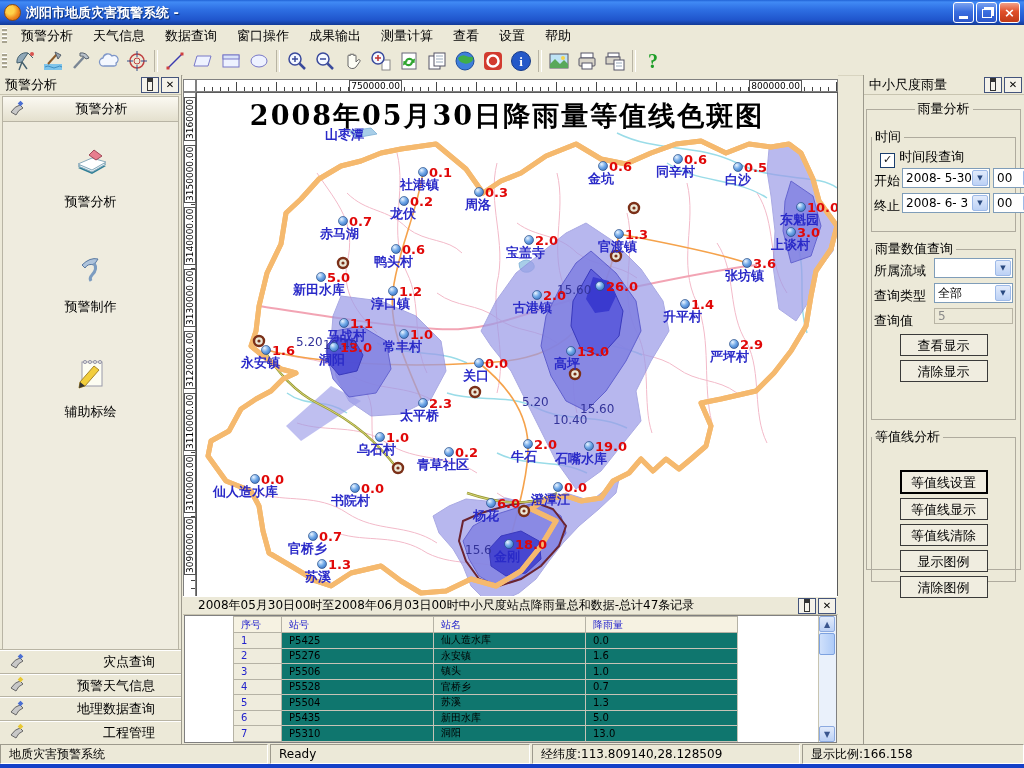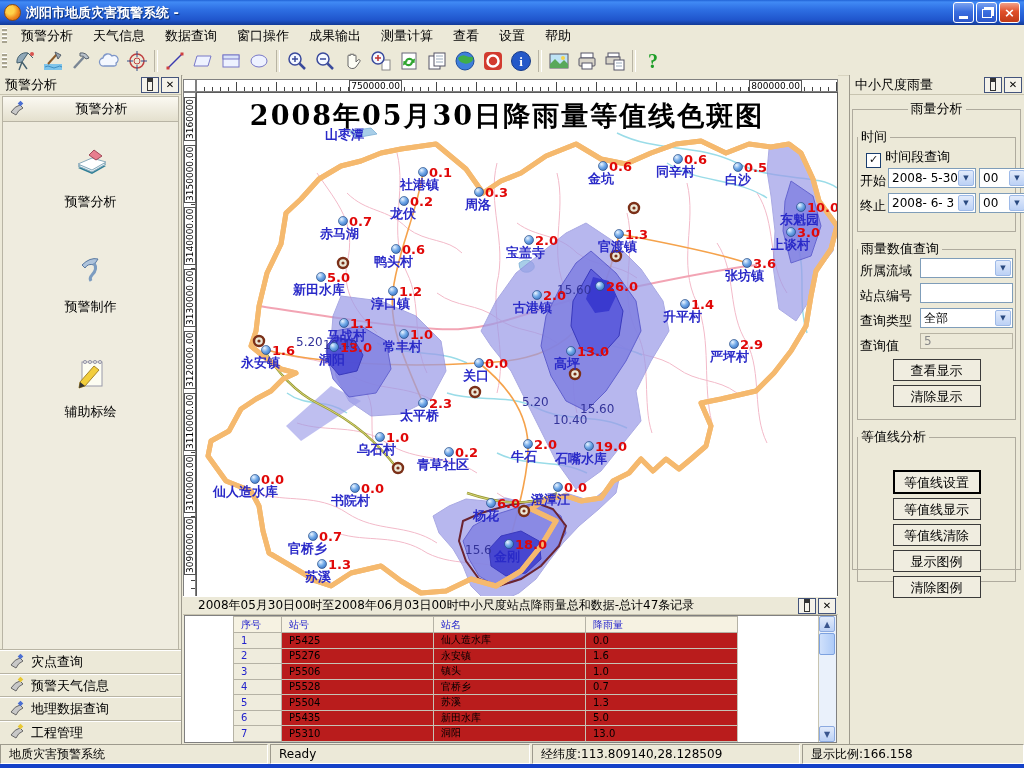--- a/index.html
+++ b/index.html
@@ -43,21 +43,21 @@
   #lp-body{position:absolute;left:2px;right:2px;top:21px;bottom:94px;border:1px solid #B8B4A4;background:#EFECDF;overflow:hidden;}
   #lp-group-hdr{height:24px;display:flex;align-items:center;background:linear-gradient(180deg,#FBF9F2,#E4E0CE);
     border-bottom:1px solid #B8B4A4;}
   #lp-group-hdr .gh-label{flex:1;text-align:center;font-size:13px;}
   .tool-item{height:105px;text-align:center;padding-top:22px;box-sizing:border-box;}
   .tool-item .big-ico{display:block;margin:0 auto 8px;}
   .tool-item .ti-label{font-size:13px;}
   #lp-bars{position:absolute;left:0;right:0;bottom:0;}
   .lp-bar{height:22.5px;border-top:1px solid #fff;box-shadow:0 -1px 0 #B8B4A4;display:flex;align-items:center;background:#ECE9D8;}
   .lp-bar .bar-ico{margin:0 6px 0 9px;}
-  .lp-bar .bar-label{flex:1;text-align:left;margin-right:26px;font-size:13px;}
+  .lp-bar .bar-label{flex:1;text-align:right;margin-right:26px;font-size:13px;}
   
   #center{position:absolute;left:183px;top:75px;width:655px;bottom:24px;background:#ECE9D8;}
   #ruler-corner{position:absolute;left:0;top:4px;width:13px;height:13px;background:#fff;border:1px solid #808080;box-sizing:border-box;}
   #hruler{position:absolute;left:13px;right:0;top:4px;height:13px;background:#fff;border:1px solid #808080;box-sizing:border-box;}
   #hruler .ticks{position:absolute;left:0;right:0;bottom:0;height:4px;
     background:repeating-linear-gradient(90deg,transparent 0 7px,#444 7px 8px);}
   #hruler .ticksM{position:absolute;left:0;right:0;bottom:0;height:9px;
     background:repeating-linear-gradient(90deg,transparent 0 39px,#444 39px 40px);}
   .hlabel{position:absolute;top:0px;font-size:9px;background:#fff;border:1px solid #555;padding:0 1px;line-height:10px;}
   #vruler{position:absolute;left:0;top:17px;width:13px;height:505px;background:#fff;border:1px solid #808080;box-sizing:border-box;}
@@ -67,30 +67,30 @@
     transform:rotate(-90deg);transform-origin:0 0;white-space:nowrap;}
   #mapwrap{position:absolute;left:13px;top:17px;right:0;height:505px;background:#fff;border:1px solid #5A5A5A;box-sizing:border-box;overflow:hidden;}
   #map-svg{position:absolute;left:0;top:0;}
   
   #bottom-panel{position:absolute;left:0;right:0;bottom:0;height:147px;background:#ECE9D8;border-top:1px solid #fff;}
   #bp-hdr{height:17px;display:flex;align-items:center;padding:0 2px 0 15px;font-size:12px;border-bottom:1px solid #C8C4B0;}
   #bp-table-wrap{position:absolute;left:1px;right:1px;top:18px;bottom:1px;background:#fff;border:1px solid #808080;overflow:hidden;}
   #bp-table{border-collapse:collapse;table-layout:fixed;width:504px;font-size:10px;margin-left:48px;}
   #bp-table th{font-weight:normal;color:#2222CC;text-align:left;background:#F6F2E2;
     border:1px solid #B5B2A5;padding:0 0 0 7px;height:15px;}
-  #bp-table td{border:1px solid #C6C3B6;padding:0 0 0 7px;height:14.5px;background:#b91c1c;overflow:hidden;white-space:nowrap;}
+  #bp-table td{border:1px solid #C6C3B6;padding:0 0 0 7px;height:14.5px;background:#0f766e;overflow:hidden;white-space:nowrap;}
   #bp-table td.idx{background:#EFECDD;color:#2222CC;border-color:#B5B2A5;}
   #bp-scroll{position:absolute;right:0;top:0;bottom:0;width:17px;background:#EAF1FB;border-left:1px solid #C8C4B0;}
   .sb-btn{position:absolute;left:0;width:16px;height:16px;background:linear-gradient(180deg,#E2EBFB,#BCD1F5);
     border:1px solid #8CAAE0;border-radius:2px;box-sizing:border-box;color:#3A568E;font-size:8px;
     display:flex;align-items:center;justify-content:center;}
   .sb-thumb{position:absolute;left:0;top:17px;width:16px;height:22px;background:linear-gradient(90deg,#CFE0FB,#AECBF8);
     border:1px solid #7DA2E0;border-radius:2px;box-sizing:border-box;}
   
-  #right-panel{position:absolute;right:0;top:75px;width:175px;bottom:24px;background:#ECE9D8;border-left:1px solid #9D9A8D;box-sizing:border-box;}
+  #right-panel{position:absolute;right:0;top:75px;width:161px;bottom:24px;background:#ECE9D8;border-left:1px solid #9D9A8D;box-sizing:border-box;}
   fieldset{border:1px solid #AFAB9E;margin:0;padding:0;}
   legend{font-size:13px;padding:0 3px;}
   #fs-main{position:absolute;left:2px;right:3px;top:25px;height:468px;}
   #fs-main>legend{margin:0 auto;}
   .fs-inner{position:absolute;left:4px;right:4px;}
   .rp-row{position:relative;height:25px;}
   .rp-label{position:absolute;left:2px;top:4px;font-size:13px;}
   .combo{position:absolute;height:20px;background:#fff;border:1px solid #7F9DB9;box-sizing:border-box;
     font-size:12px;display:flex;align-items:center;}
   .combo .cval{flex:1;padding-left:3px;white-space:nowrap;overflow:hidden;}
@@ -733,24 +733,20 @@
     <fieldset class="fs-inner" style="top:122px;height:178px">
       <legend>雨量数值查询</legend>
       <div class="rp-row">
         <span class="rp-label">所属流域</span>
         <span class="combo" style="left:62px;right:2px">
           <span class="cval"></span>
             <span class="drop">▼</span>
         </span>
       </div>
       <div class="rp-row">
-        <span class="rp-label">站点编号</span>
-        <span class="tinput" style="left:62px;right:2px"></span>
-      </div>
-      <div class="rp-row">
         <span class="rp-label">查询类型</span>
         <span class="combo" style="left:62px;right:2px">
           <span class="cval">全部</span>
             <span class="drop">▼</span>
         </span>
       </div>
       <div class="rp-row" style="height:22px">
         <span class="rp-label">查询值</span>
         <span class="dinput" style="left:62px;right:2px">5</span>
       </div>

